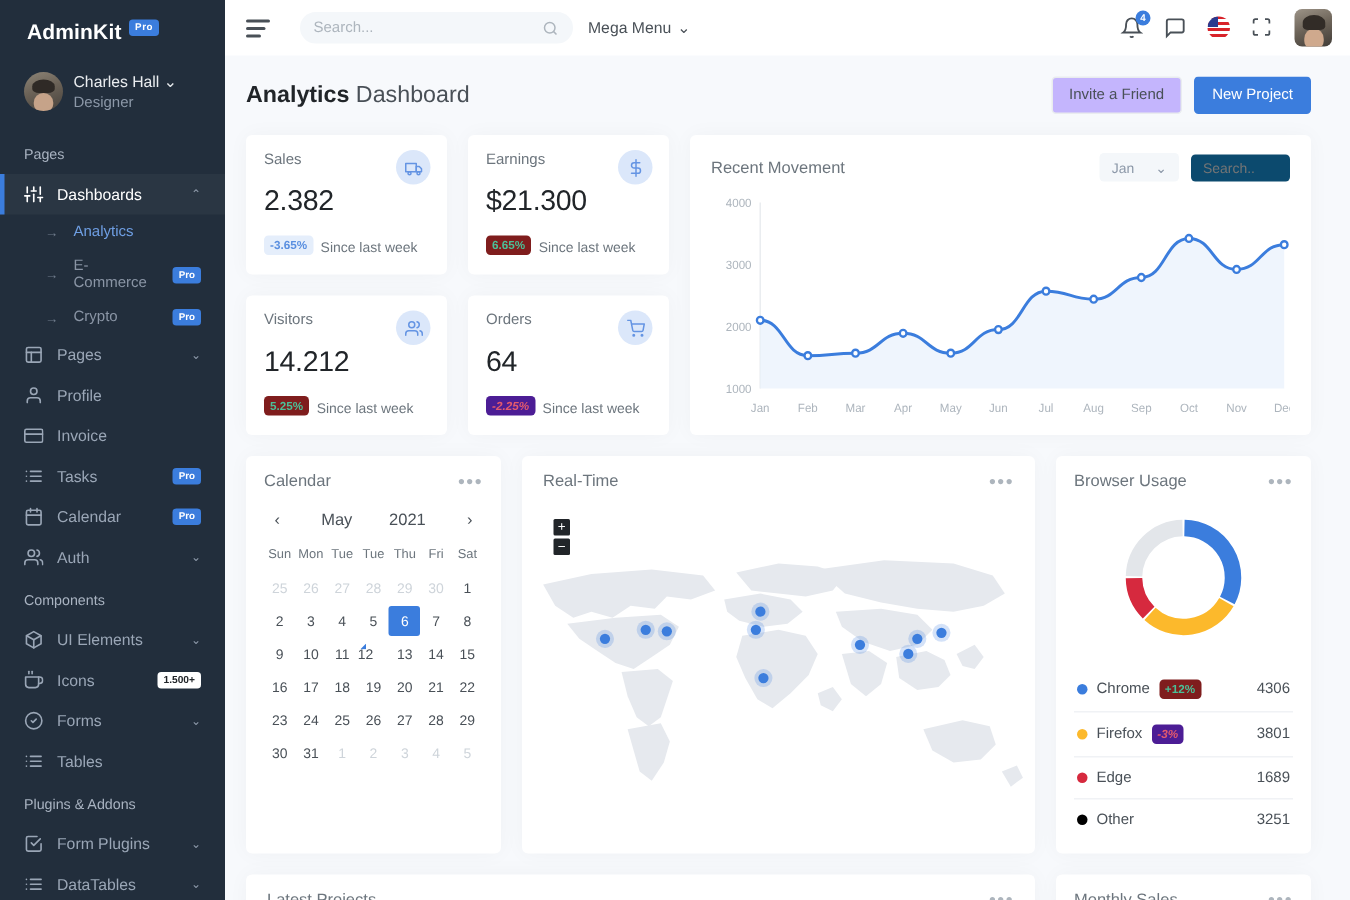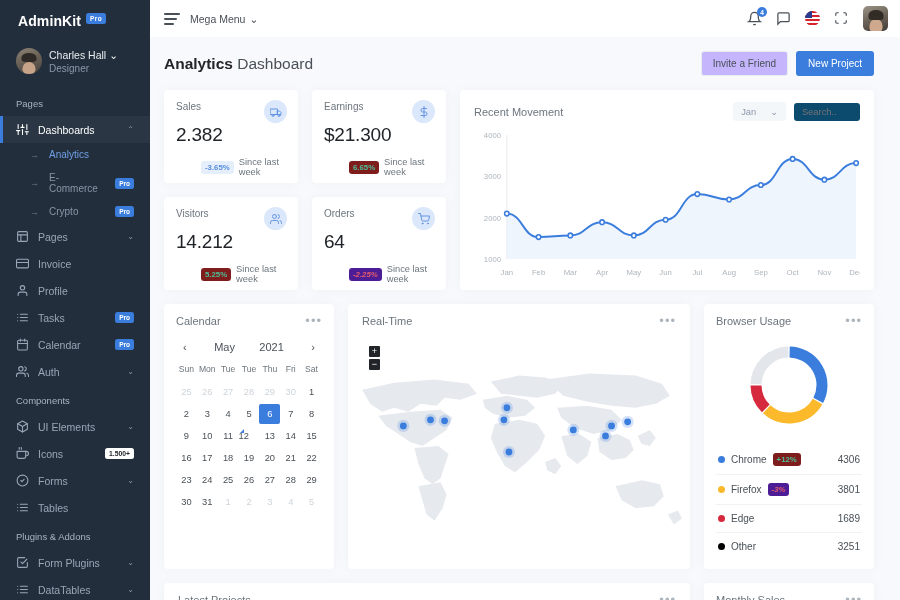--- a/index.html
+++ b/index.html
@@ -150,21 +150,21 @@
   }
   .stat-card { width: 134px; height: 93px; padding: 11px 12px; position: relative; }
   .stat-title { font-size: 10px; color: #6c757d; }
   .stat-ico {
     position: absolute; right: 11px; top: 10px; width: 23px; height: 23px;
     border-radius: 50%; background: #dbe7fa;
     display: flex; align-items: center; justify-content: center; color: #6494e3;
   }
   .stat-ico svg { width: 12px; height: 12px; display: block; }
   .stat-value { font-size: 19px; color: #212529; font-weight: normal; margin-top: 12px; letter-spacing: -.2px; }
-  .stat-foot { margin-top: 11px; display: flex; align-items: center; gap: 5px; margin-left: 25px; }
+  .stat-foot { margin-top: 11px; display: flex; align-items: flex-end; gap: 5px; }
   .chip { font-size: 7.8px; font-weight: bold; padding: 2px 4px; border-radius: 3px; }
   .chip.blue { background: #e5eefb; color: #5a8fe0; }
   .chip.green { background: #7f1d1d; color: #4bbf97; }
   .chip.red { background: #4c1d95; color: #e35a6d; font-style: italic; }
   .stat-note { font-size: 9.3px; color: #6c757d; }
 
   .chart-card { flex: 1; height: 200px; padding: 12px 14px 8px 14px; position: relative; }
   .card-head { display: flex; align-items: center; }
   .card-title { font-size: 11px; color: #6c757d; }
   .card-head-right { margin-left: auto; display: flex; gap: 8px; align-items: center; }
@@ -285,34 +285,34 @@
             <line x1="3" y1="9" x2="21" y2="9"></line>
             <line x1="9" y1="21" x2="9" y2="9"></line>
           </svg>
         </span>
         <span class="nav-label">Pages</span>
         <span class="chev">⌄</span>
       </div>
       <div class="nav-item">
         <span class="nav-ico">
           <svg viewBox="0 0 24 24" fill="none" stroke="currentColor" stroke-width="2" stroke-linecap="round" stroke-linejoin="round">
+            <path d="M20 21v-2a4 4 0 0 0-4-4H8a4 4 0 0 0-4 4v2"></path>
+            <circle cx="12" cy="7" r="4"></circle>
+          </svg>
+        </span>
+        <span class="nav-label">Profile</span>
+      </div>
+      <div class="nav-item">
+        <span class="nav-ico">
+          <svg viewBox="0 0 24 24" fill="none" stroke="currentColor" stroke-width="2" stroke-linecap="round" stroke-linejoin="round">
             <rect x="1" y="4" width="22" height="16" rx="2"></rect>
             <line x1="1" y1="10" x2="23" y2="10"></line>
           </svg>
         </span>
         <span class="nav-label">Invoice</span>
-      </div>
-      <div class="nav-item">
-        <span class="nav-ico">
-          <svg viewBox="0 0 24 24" fill="none" stroke="currentColor" stroke-width="2" stroke-linecap="round" stroke-linejoin="round">
-            <path d="M20 21v-2a4 4 0 0 0-4-4H8a4 4 0 0 0-4 4v2"></path>
-            <circle cx="12" cy="7" r="4"></circle>
-          </svg>
-        </span>
-        <span class="nav-label">Profile</span>
       </div>
       <div class="nav-item">
         <span class="nav-ico">
           <svg viewBox="0 0 24 24" fill="none" stroke="currentColor" stroke-width="2" stroke-linecap="round" stroke-linejoin="round">
             <line x1="8" y1="6" x2="21" y2="6"></line>
             <line x1="8" y1="12" x2="21" y2="12"></line>
             <line x1="8" y1="18" x2="21" y2="18"></line>
             <line x1="3" y1="6" x2="3.01" y2="6"></line>
             <line x1="3" y1="12" x2="3.01" y2="12"></line>
             <line x1="3" y1="18" x2="3.01" y2="18"></line>
@@ -421,20 +421,27 @@
 </div>
 
 <div class="main">
 
   <div class="navbar">
     <div class="burger">
         <i></i>
         <i></i>
         <i></i>
       </div>
+    <div class="search-wrap">
+      <input placeholder="Search..." style="">
+      <svg width="12" height="12" viewBox="0 0 24 24" fill="none" stroke="#adb5bd" stroke-width="2">
+          <circle cx="11" cy="11" r="7"></circle>
+          <line x1="20" y1="20" x2="16.2" y2="16.2"></line>
+        </svg>
+    </div>
     <div class="mega">
       <span>Mega Menu</span>
       <span>⌄</span>
     </div>
     <div class="nav-right">
       <div class="ic-btn">
         <svg width="15" height="15" viewBox="0 0 24 24" fill="none" stroke="#495057" stroke-width="2">
             <path d="M18 8a6 6 0 1 0-12 0c0 7-3 9-3 9h18s-3-2-3-9"></path>
             <path d="M13.7 21a2 2 0 0 1-3.4 0"></path>
           </svg>

